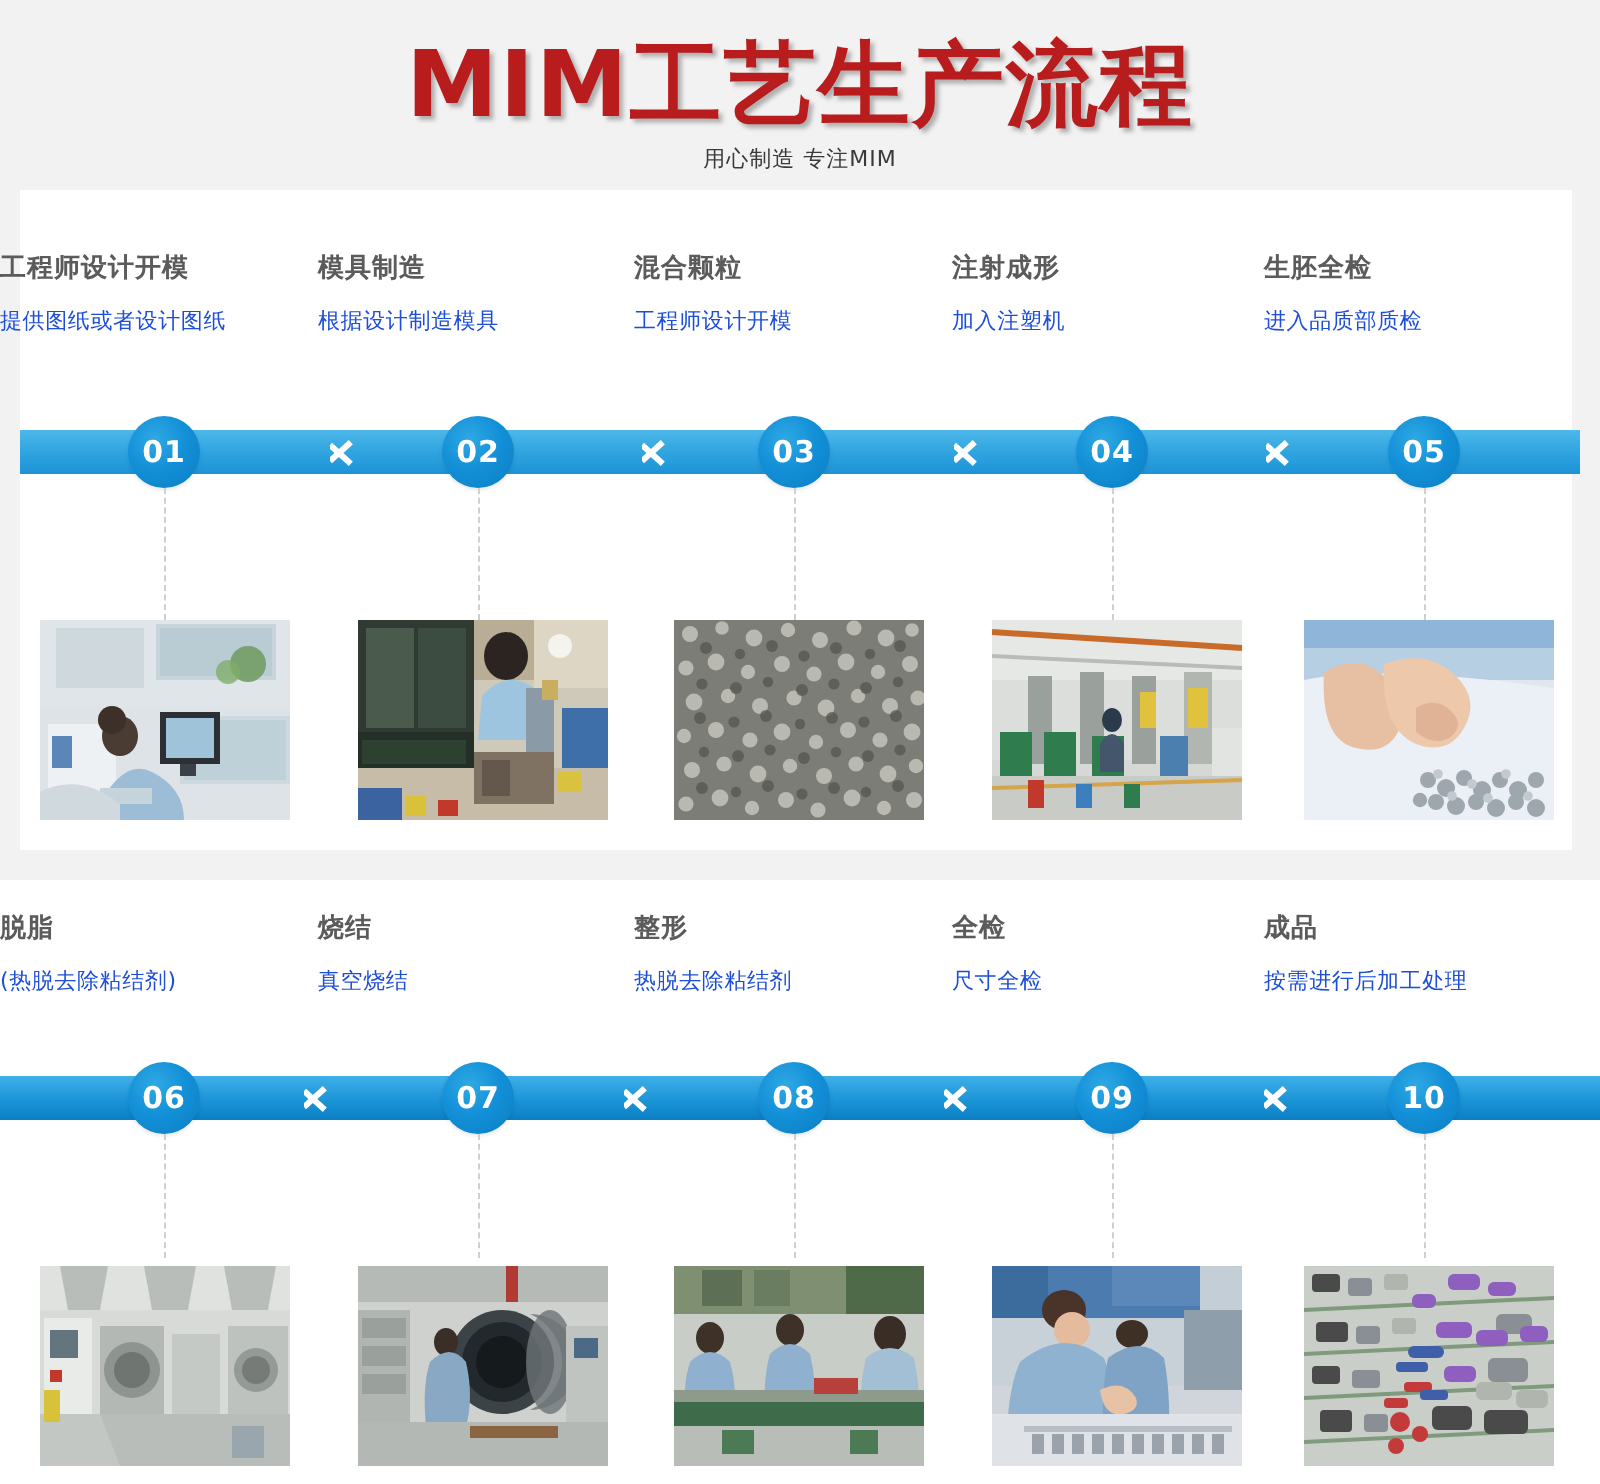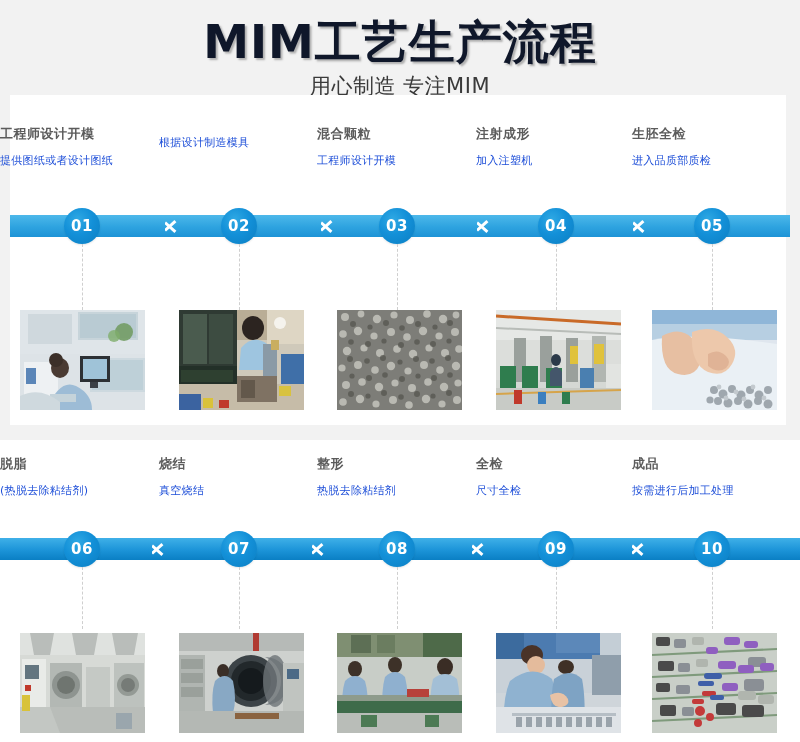--- a/index.html
+++ b/index.html
@@ -8,27 +8,27 @@
     background:#f2f2f2;
     font-family:"DejaVu Sans","Liberation Sans",sans-serif;
     overflow:hidden;position:relative;
   }
   .page{position:absolute;left:0;top:0;width:800px;height:742px;}
 
   
   .header{position:absolute;left:0;top:0;width:800px;height:95px;background:#f2f2f2;}
   .title{
     position:absolute;left:0;top:12px;width:800px;text-align:center;
-    font-size:46px;font-weight:bold;color:#0f172a;letter-spacing:1px;
+    font-size:46px;font-weight:bold;color:#b91c1c;letter-spacing:1px;
     text-shadow:2px 2px 2px rgba(120,120,120,.55);
     font-family:"DejaVu Sans","Liberation Sans",sans-serif;
   }
   .subtitle{
     position:absolute;left:0;top:72px;width:800px;text-align:center;
-    font-size:21px;color:#3a3a3a;letter-spacing:.5px;
+    font-size:11px;color:#3a3a3a;letter-spacing:.5px;
   }
 
   
   .section{position:absolute;background:#fff;}
   .section.row1{left:10px;top:95px;width:776px;height:330px;}
   .section.row2{left:0px;top:440px;width:800px;height:302px;}
 
   
   .bar{position:absolute;height:22px;}
   .bar.row1{left:10px;top:215px;width:780px;}
@@ -119,20 +119,21 @@
     <div class="chev" style="left:312px"></div>
     <div class="chev" style="left:472px"></div>
     <div class="chev" style="left:632px"></div>
   </div>
 
   <div class="step-label row1" style="left:0px;width:163px">
     <div class="step-title">工程师设计开模</div>
     <div class="step-desc">提供图纸或者设计图纸</div>
   </div>
   <div class="step-label row1" style="left:159px;width:160px">
+    <div class="step-title">模具制造</div>
     <div class="step-desc">根据设计制造模具</div>
   </div>
   <div class="step-label row1" style="left:317px;width:160px">
     <div class="step-title">混合颗粒</div>
     <div class="step-desc">工程师设计开模</div>
   </div>
   <div class="step-label row1" style="left:476px;width:160px">
     <div class="step-title">注射成形</div>
     <div class="step-desc">加入注塑机</div>
   </div>

